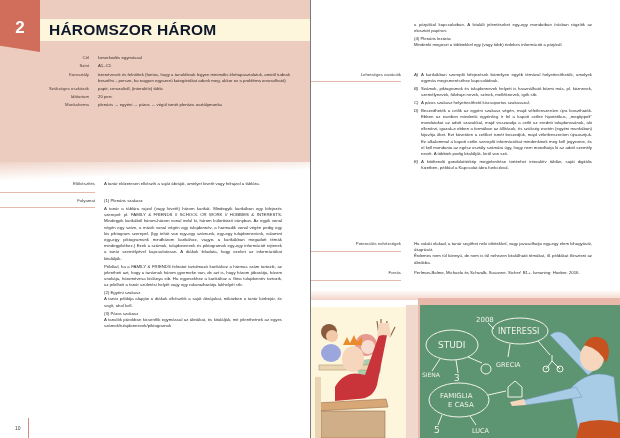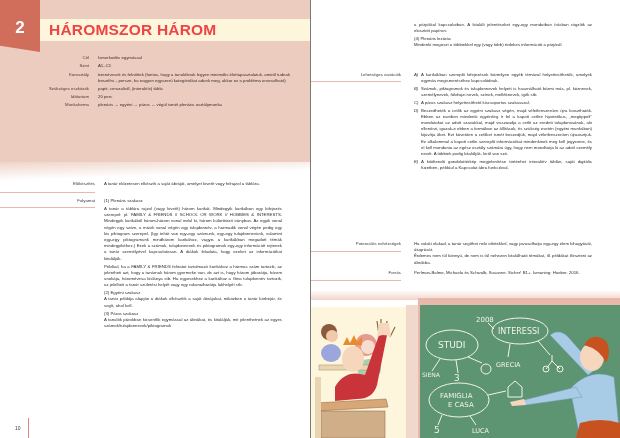--- a/index.html
+++ b/index.html
@@ -13,21 +13,21 @@
 
   
   .pink-band { position: absolute; left: 0; top: 0; width: 310px; height: 162px; background: #ecccbe; }
   .band-shadow { position: absolute; left: 0; top: 150px; width: 310px; height: 20px;
     background: linear-gradient(to bottom, rgba(236,204,190,0.9), rgba(255,255,255,0)); transform: skewY(-2deg); transform-origin: right; }
   .chapter-tab { position: absolute; left: 0; top: 0; width: 40px; height: 52px; background: #d06d5b;
     clip-path: polygon(0 0, 100% 0, 100% 100%, 0 88%); }
   .chapter-num { position: absolute; left: 0; top: 18px; width: 40px; text-align: center; color: #fff;
     font-weight: bold; font-size: 17px; }
   .title-bar { position: absolute; left: 40px; top: 19px; width: 270px; height: 22px; background: #fdf6dc; }
-  .title { position: absolute; left: 49px; top: 21px; color: #ef4444; font-weight: bold; font-size: 15.5px; letter-spacing: 0.2px; }
+  .title { position: absolute; left: 49px; top: 21px; color: #0f172a; font-weight: bold; font-size: 15.5px; letter-spacing: 0.2px; }
 
   .meta { position: absolute; left: 20px; top: 55px; width: 290px; font-size: 4.3px; line-height: 6px; }
   .meta-row { display: flex; margin-bottom: 2.3px; }
   .meta-label { width: 78px; text-align: right; padding-right: 9px; color: #4a3a35; }
   .meta-value { width: 200px; color: #3a2e2a; }
 
   
   .section { position: absolute; font-size: 4.3px; line-height: 6.2px; }
   .sec-label { position: absolute; text-align: right; color: #3a3a3a; }
   .sec-rule { position: absolute; height: 1px; background: #e7b9ad; }

